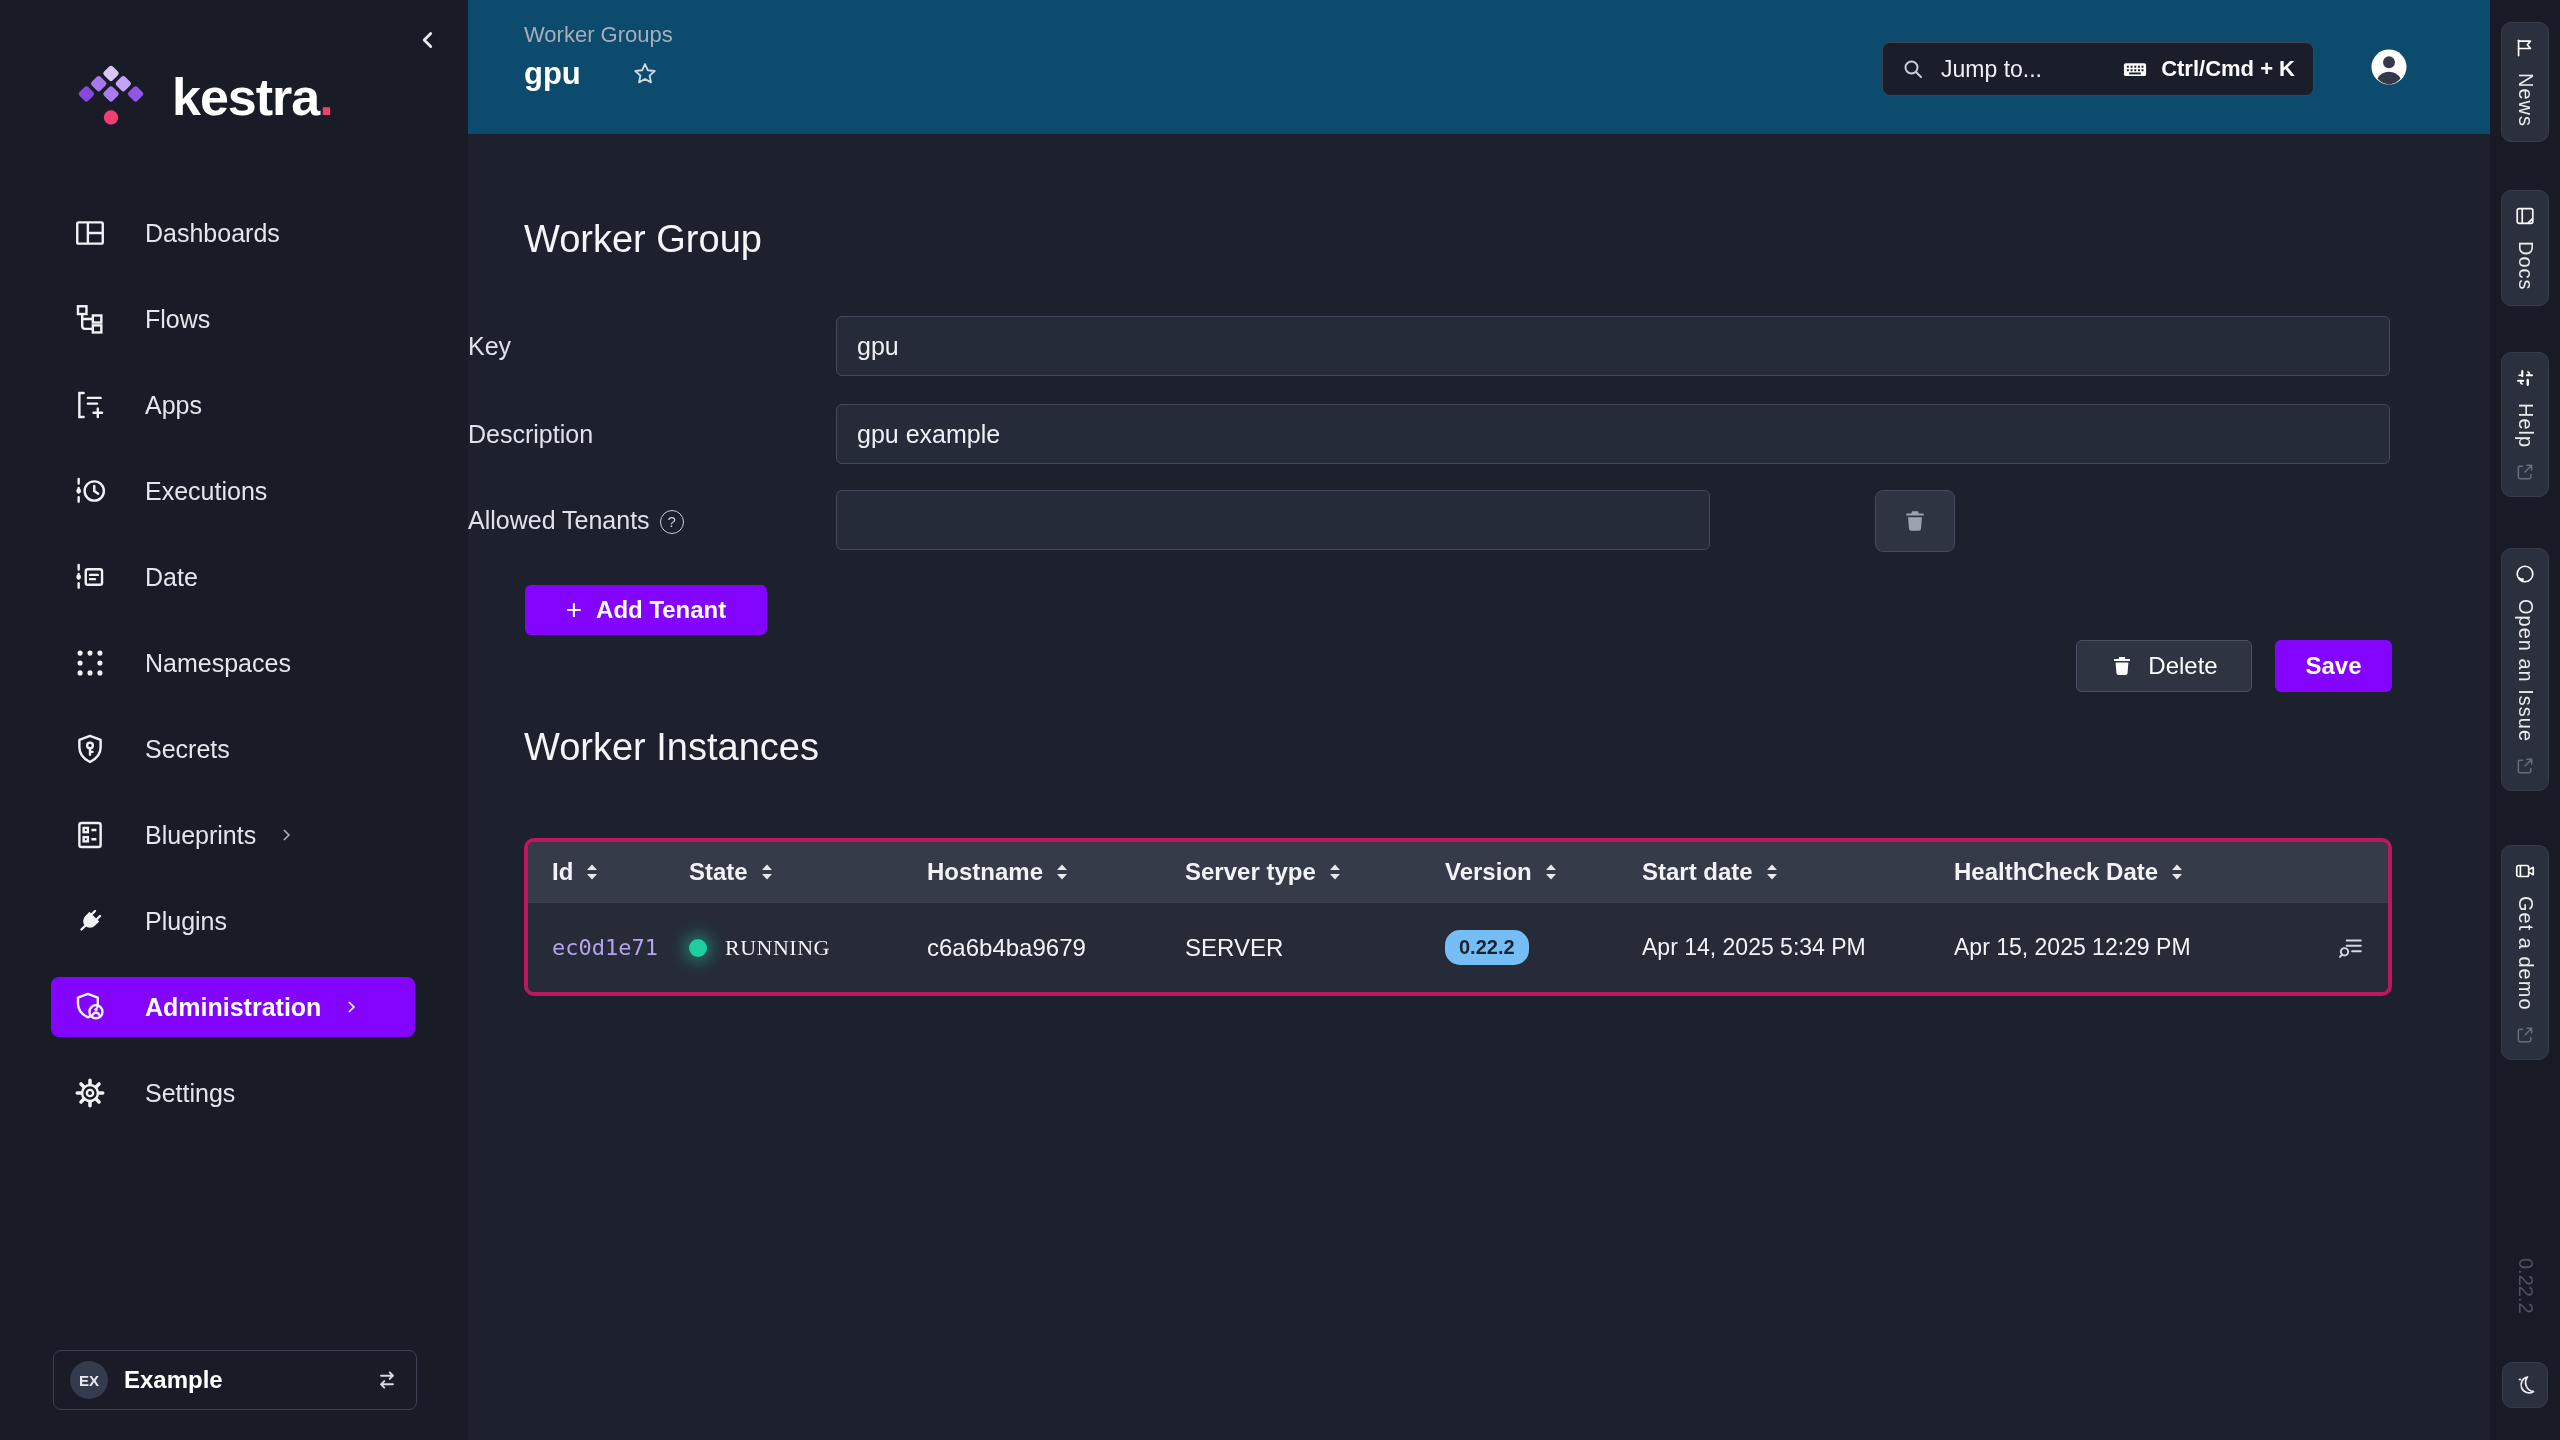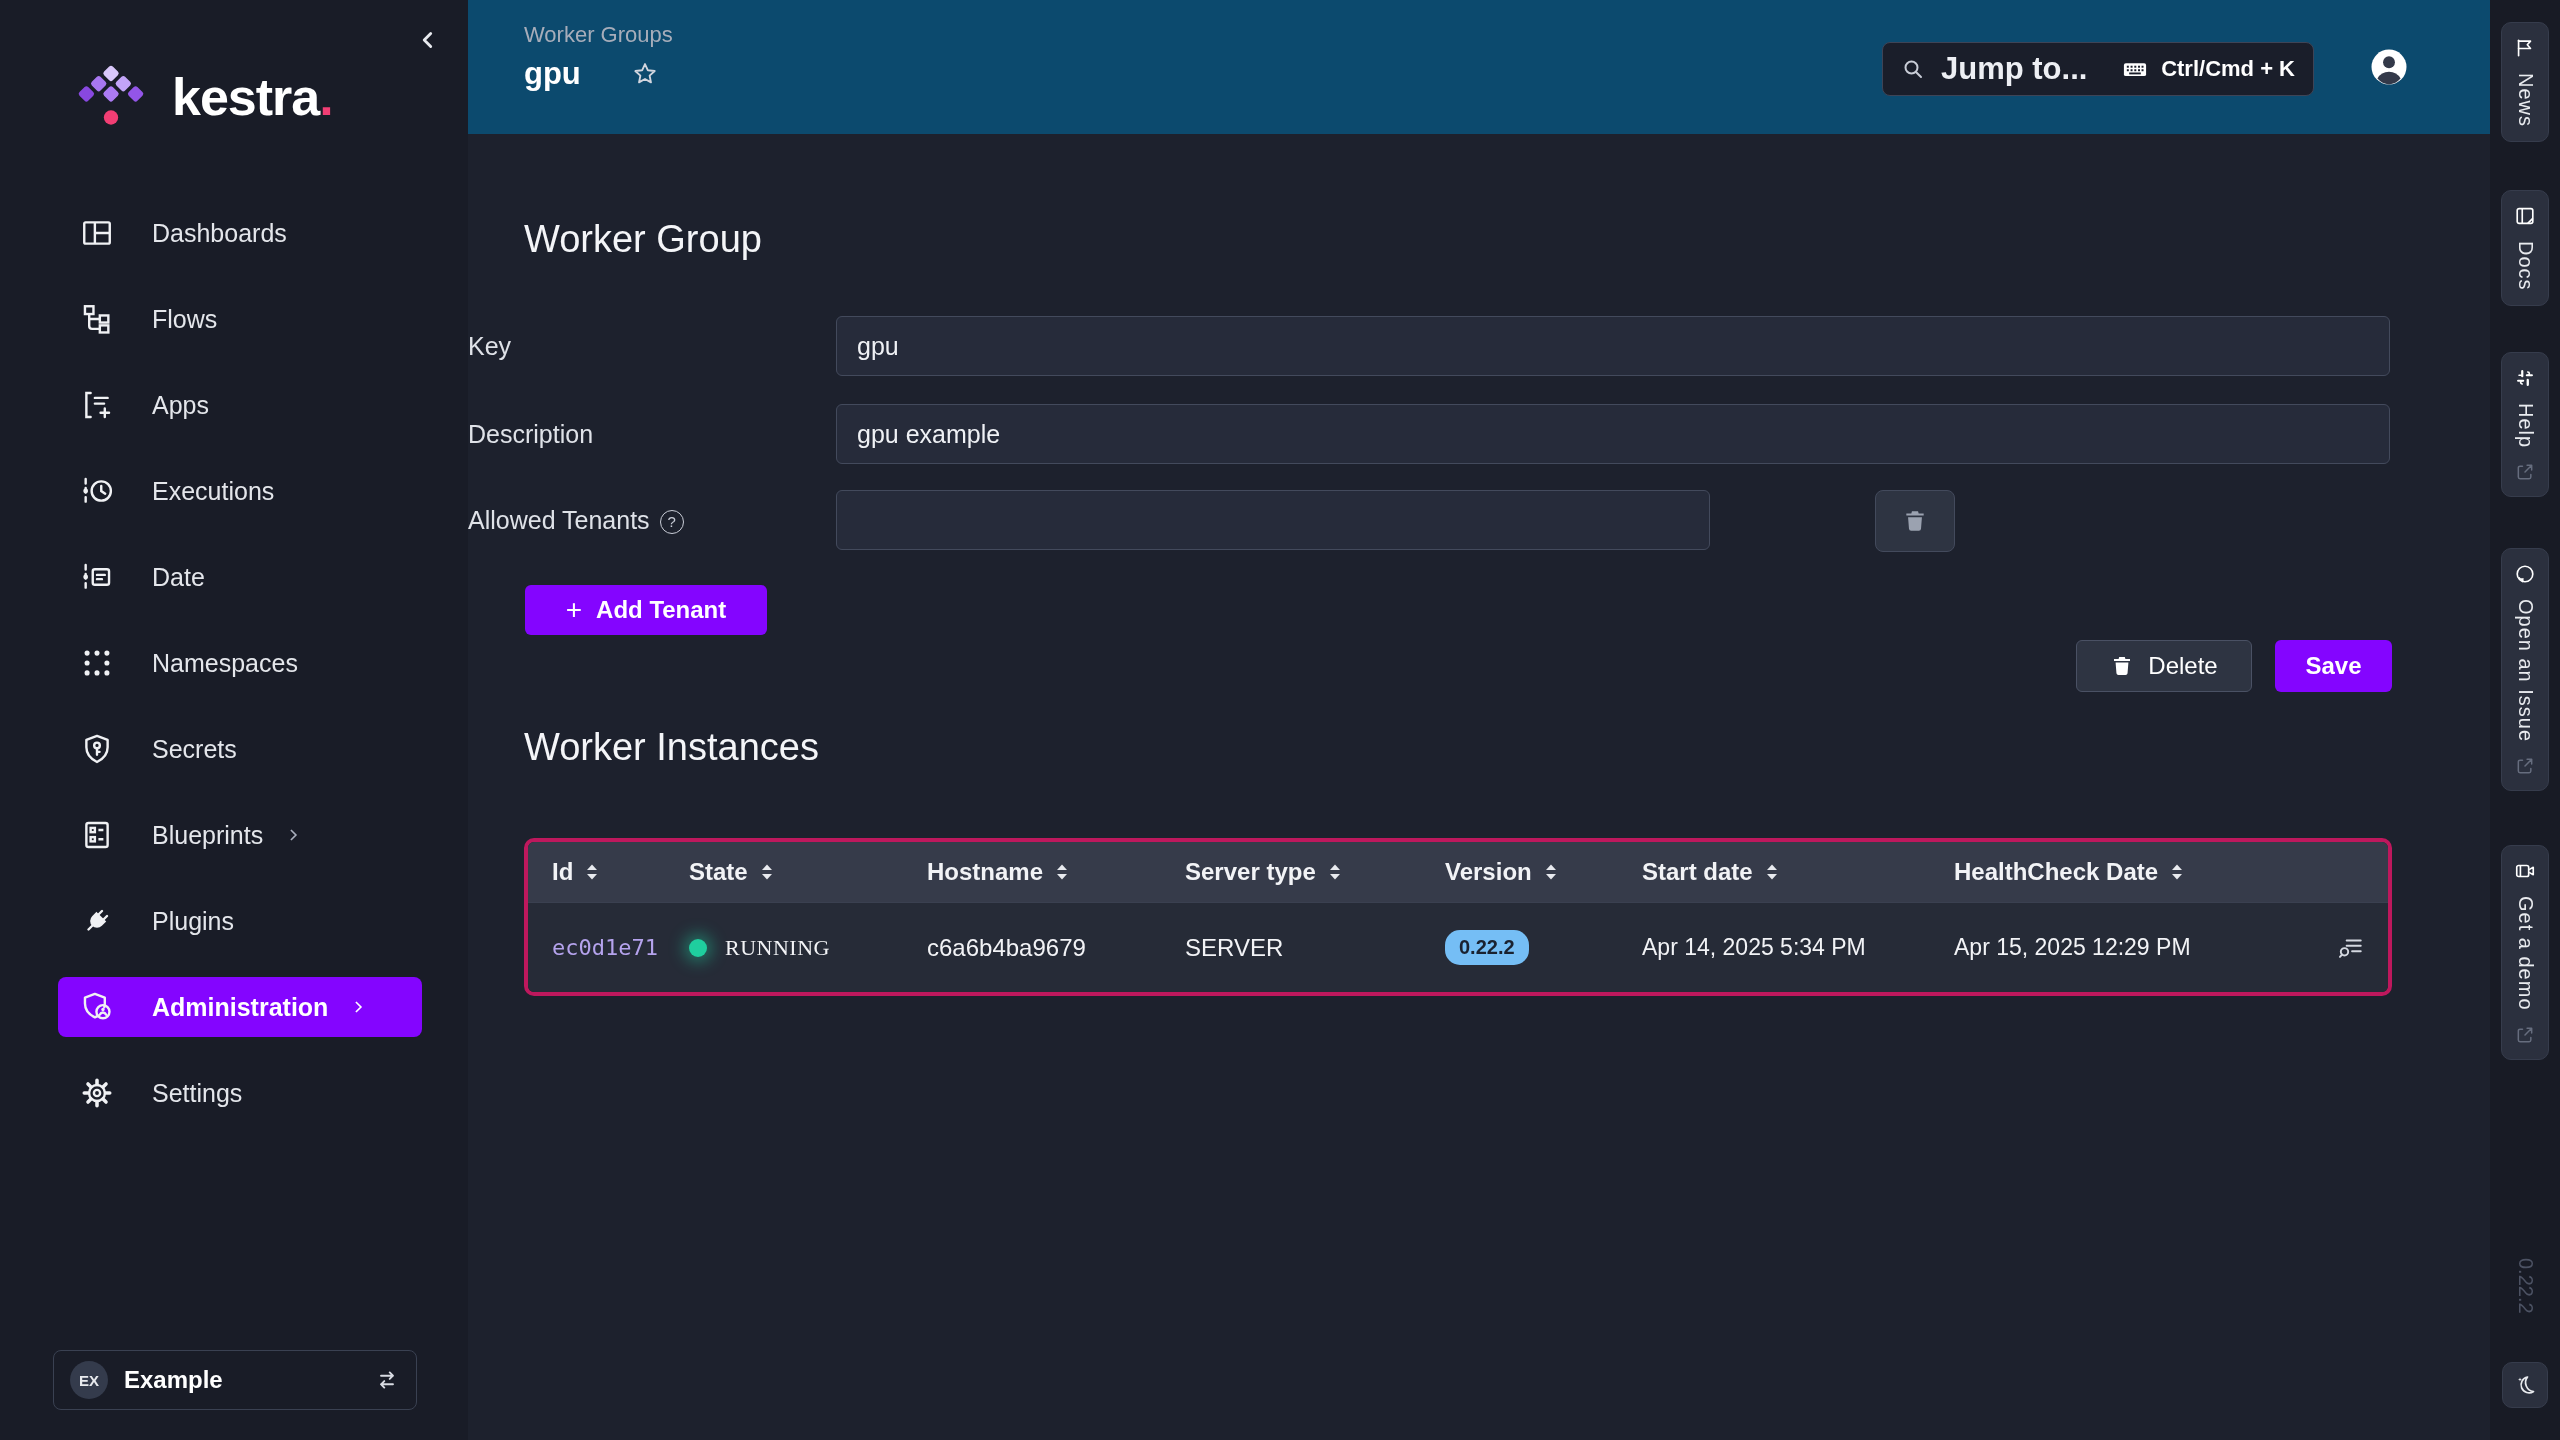--- a/index.html
+++ b/index.html
@@ -9,40 +9,40 @@
     background:#1D212D; color:#fff; overflow:hidden; position:relative;
   }
   svg { display:block; }
 
   
   .sidebar { position:absolute; left:0; top:0; width:468px; height:1440px; background:#191C27; z-index:3; }
   .collapse-btn { position:absolute; top:22px; right:22px; width:36px; height:36px; display:flex; align-items:center; justify-content:center; color:#E8EAEF; cursor:pointer; }
   .logo { position:absolute; top:64px; left:70px; display:flex; align-items:center; gap:20px; }
   .logo-text { font-size:52px; font-weight:800; color:#FFFFFF; letter-spacing:-1px; }
   .logo-text .dot { color:#F23E74; }
-  .nav { position:absolute; top:203px; left:58px; width:364px; }
+  .nav { position:absolute; top:203px; left:51px; width:364px; }
   .nav-item { display:flex; align-items:center; height:60px; margin-bottom:26px; padding:0 22px; border-radius:8px; color:#E4E6EB; font-size:25px; cursor:pointer; }
   .nav-item .nico { width:34px; height:34px; margin-right:38px; flex:0 0 auto; color:#F0F1F4; }
   .nav-item .chev { margin-left:20px; color:#A9AFBD; }
   .nav-item.active { background:#8405FF; color:#fff; font-weight:700; }
   .nav-item.active .chev { color:#fff; }
   .tenant-box { position:absolute; left:53px; bottom:30px; width:364px; height:60px; border:1px solid #3A4152; border-radius:8px; display:flex; align-items:center; padding:0 16px; cursor:pointer; }
   .tenant-avatar { width:38px; height:38px; border-radius:50%; background:#343B4C; color:#E8EAEE; font-size:15px; font-weight:600; display:flex; align-items:center; justify-content:center; margin-right:16px; }
   .tenant-name { font-size:24px; font-weight:700; color:#fff; }
   .tenant-swap { margin-left:auto; color:#D9DCE3; }
 
   
   .topbar { position:absolute; left:468px; top:0; width:2022px; height:134px; background:#0c4a6e; z-index:2; }
   .breadcrumb { position:absolute; left:56px; top:22px; font-size:22px; color:#A7ADBA; cursor:pointer; }
   .page-title-row { position:absolute; left:56px; top:56px; display:flex; align-items:center; gap:50px; }
   .page-title { font-size:31px; font-weight:700; color:#fff; }
   .star { color:#D2D6DF; cursor:pointer; }
   .searchbox { position:absolute; right:176px; top:42px; width:432px; height:54px; background:#1A1E2A; border:1px solid #3E4456; border-radius:8px; display:flex; align-items:center; padding:0 18px; gap:16px; cursor:pointer; }
   .searchbox .mag { color:#C9CDD7; }
-  .search-placeholder { font-size:31px; color:#EDEFF4; flex:1;font-weight:bold; }
+  .search-placeholder { font-size:23px; color:#EDEFF4; flex:1; }
   .shortcut { display:flex; align-items:center; gap:12px; color:#FFFFFF; font-size:22px; font-weight:600; }
   .avatar { position:absolute; right:80px; top:46px; width:42px; height:42px; cursor:pointer; }
 
   
   .content { position:absolute; left:468px; top:134px; width:2022px; height:1306px; background:#1D212D; }
   .h1 { position:absolute; left:56px; font-size:38px; font-weight:400; color:#F4F5F8; }
   .h-wg { top:84px; }
   .h-wi { top:592px; }
   .frow { position:absolute; height:60px; }
   .flabel { position:absolute; left:0; width:344px; font-size:25px; color:#DFE2E8; line-height:60px; }

